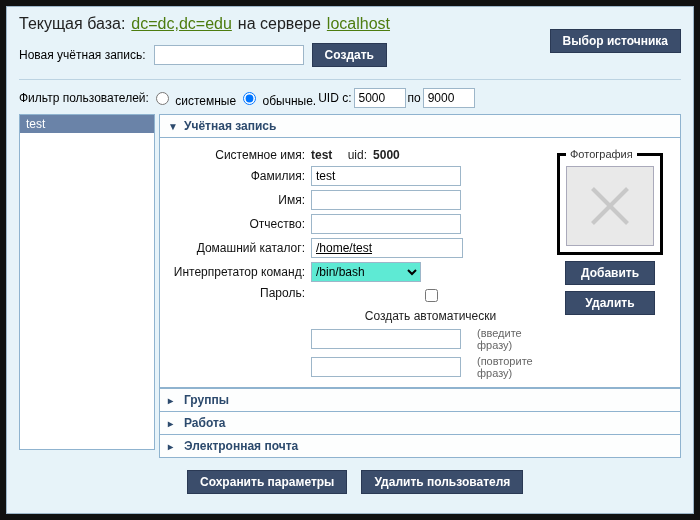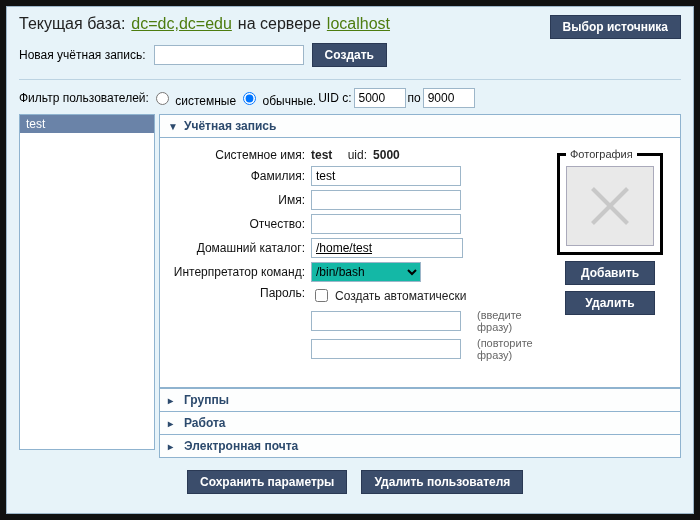--- a/index.html
+++ b/index.html
@@ -18,21 +18,21 @@
   }
   .btn {
     background:#3b4d6b;
     color:#fff;
     border:1px solid #2a3954;
     font-size:12px;
     padding:4px 12px;
     cursor:pointer;
     font-weight:bold;
   }
-  .source-btn { position:absolute; top:8px; right:12px; }
+  .source-btn { position:absolute; top:22px; right:12px; }
   .toprow { display:flex; align-items:center; gap:6px; font-size:16px; color:#222; }
   .link { color:#4d7c0f; text-decoration:underline; cursor:pointer; }
   .row2 { display:flex; align-items:center; gap:8px; margin-top:10px; font-size:12px; }
   input[type=text].textinput {
     height:20px; font-size:12px; padding:2px 4px;
     border:1px solid #9db6c9; background:#fff;
   }
   hr.sep { border:none; border-top:1px solid #bcd3e2; margin:12px 0 8px 0; }
   .filter-row { display:flex; align-items:center; gap:2px; font-size:12px; flex-wrap:wrap; }
   .filter-row input[type=text] { width:52px; }
@@ -83,21 +83,21 @@
     border:1px solid #aab;
     background:#e9e9e9;
     display:flex; align-items:center; justify-content:center;
     position:relative;
   }
   .photo-box svg { width:50px; height:50px; stroke:#c8c8c8; stroke-width:8; }
   .field-row { display:flex; align-items:center; gap:6px; margin-bottom:4px; }
   .field-label { width:135px; text-align:right; font-size:12px; color:#111; }
   .field-row input[type=text] { width:150px; }
   .field-row.wide input[type=text] { width:152px;text-decoration:underline; }
-  select.shell { height:20px; font-size:12px; border:1px solid #9db6c9; background:#14b8a6; width:110px; }
+  select.shell { height:20px; font-size:12px; border:1px solid #9db6c9; background:#5eead4; width:110px; }
   .hint { font-size:11px; color:#666; }
   .collapsed-stack .section-header { border-top:none; }
   .collapsed-stack .section-header:first-child { border-top:1px solid #8fb3cf; }
   .bottom-btns { display:flex; gap:14px; margin-top:12px; margin-left:168px; }
   fieldset.photo {
     border:3px solid #000000;
     padding:6px;
     margin:0; width:100px;
   }
   fieldset.photo legend { font-size:11px; color:#333; padding:0 4px; }
@@ -174,21 +174,21 @@
           </div>
           <div class="field-row">
             <span class="field-label">Интерпретатор команд:</span>
             <select class="shell">
               <option>/bin/bash</option>
             </select>
           </div>
           <div class="field-row" style="align-items:flex-start">
             <span class="field-label">Пароль:</span>
             <div style="flex:1">
-              <label style="display:flex; align-items:center; gap:4px;">
+              <label style="display:flex; align-items:center; gap:4px;flex-direction:column;">
                 <input type="checkbox" style="">
                 <span>Создать автоматически</span>
               </label>
               <div class="pw-inputs">
                 <div class="pw-line">
                   <input type="text" class="textinput" style="">
                   <span class="hint">(введите фразу)</span>
                 </div>
                 <div class="pw-line">
                   <input type="text" class="textinput" style="">

